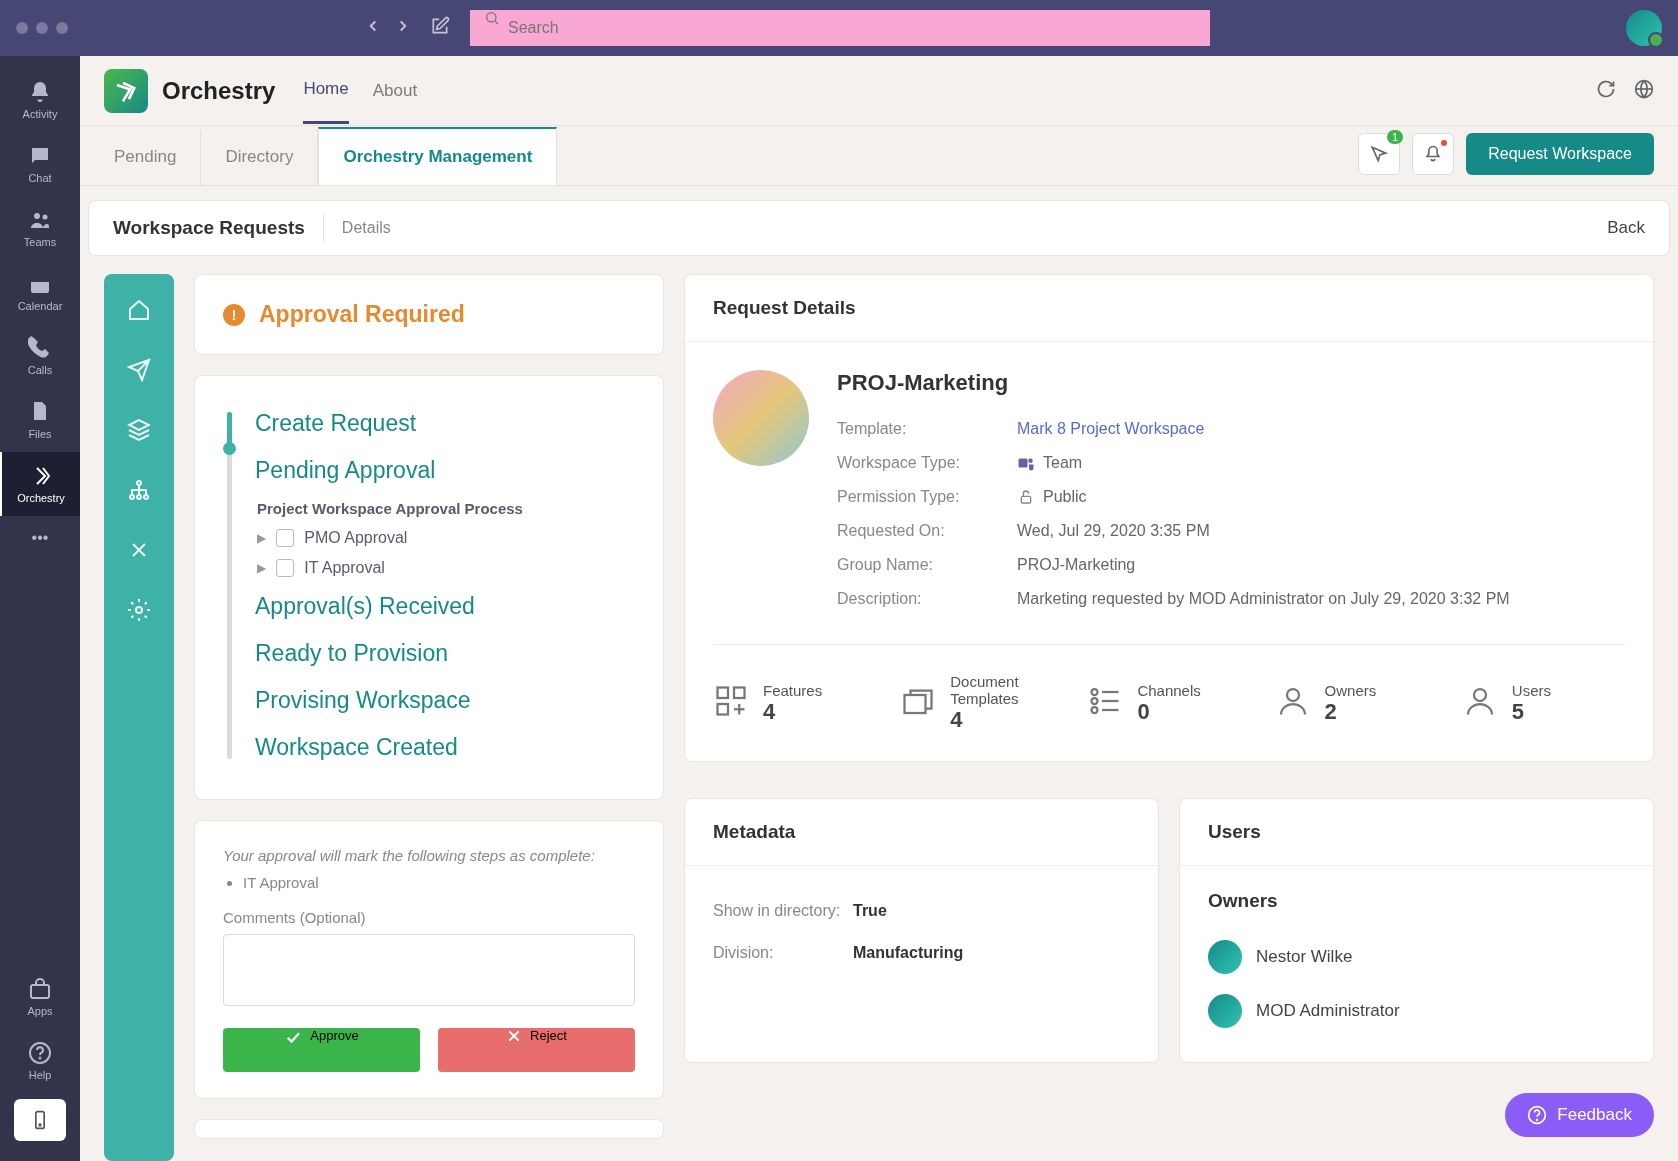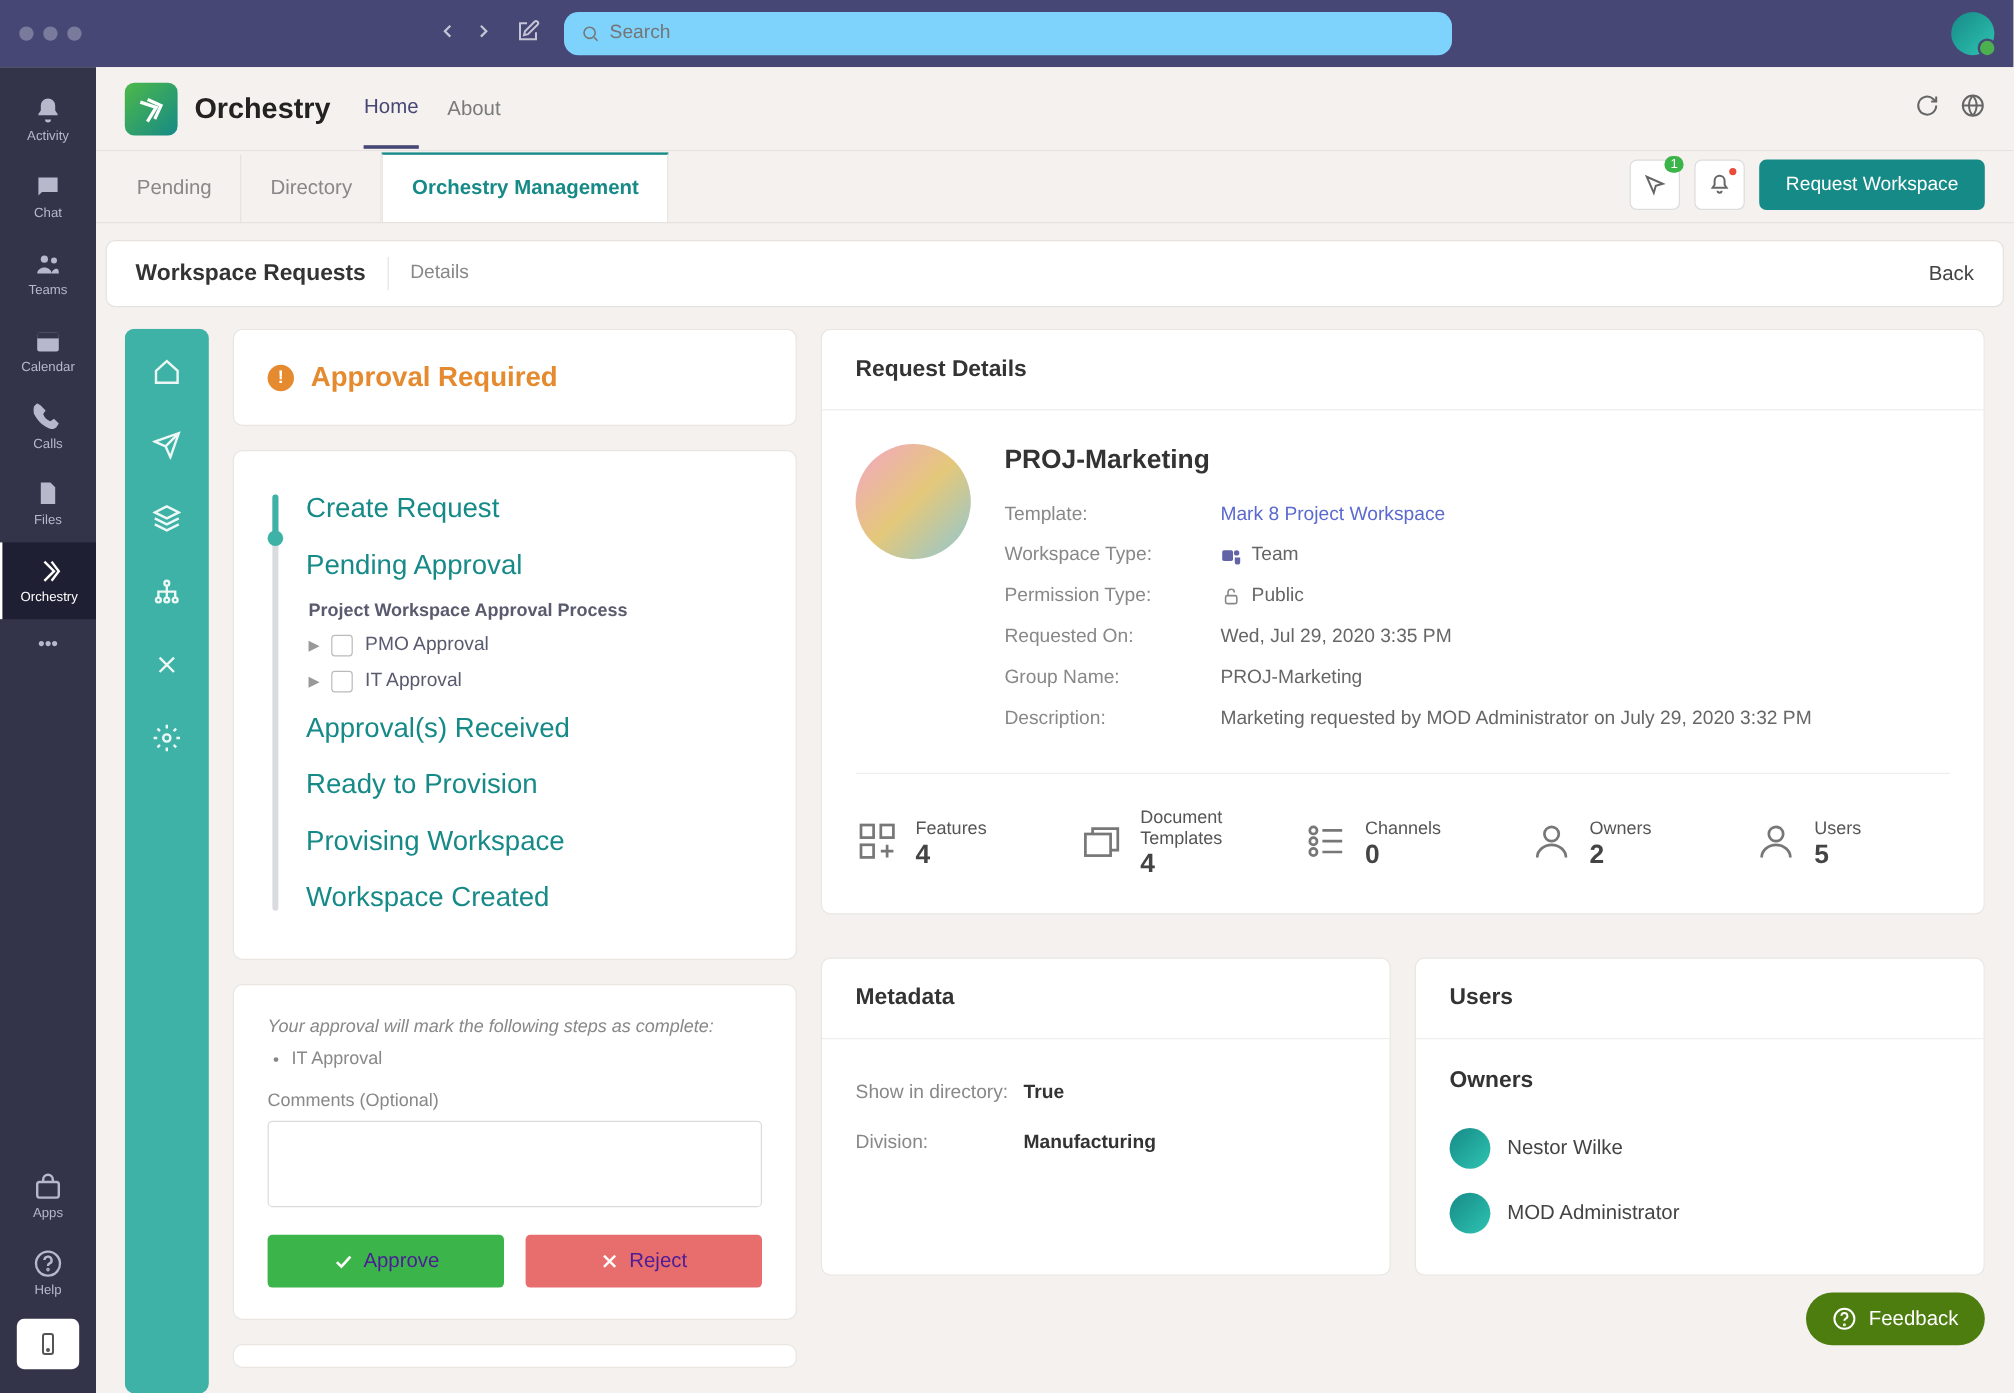--- a/index.html
+++ b/index.html
@@ -4,21 +4,21 @@
 <style>
 * { margin:0; padding:0; box-sizing:border-box; font-family:-apple-system,BlinkMacSystemFont,"Segoe UI",sans-serif; }
 body { background:#f4f1ee; width:1678px; height:1161px; overflow:hidden; }
 
 
 .titlebar { height:56px; background:#464775; display:flex; align-items:center; padding:0 16px; position:relative; }
 .traffic-lights { display:flex; gap:8px; margin-right:16px; }
 .tl { width:12px; height:12px; border-radius:50%; background:#7a7a9c; }
 .nav-arrows { display:flex; gap:12px; margin-left:280px; color:#c5c5d6; }
 .edit-icon { margin-left:18px; color:#c5c5d6; }
-.search-wrap { flex:0 0 740px; height:36px; margin-left:20px; background:#7dd3fc; border-radius:12px; display:flex; align-items:center; padding:0 14px; color:#666; }
+.search-wrap { flex:0 0 740px; height:36px; margin-left:20px; background:#f9a8d4; border-radius:1px; display:flex; padding:0 14px; color:#666; }
 .search-wrap svg { margin-right:8px; }
 .search-input { background:none; border:none; outline:none; flex:1; font-size:16px; color:#444; }
 .avatar-top { position:absolute; right:16px; width:36px; height:36px; border-radius:50%; background:linear-gradient(135deg,#168a87,#2fc4b2); }
 .avatar-top::after { content:''; position:absolute; right:-2px; bottom:-2px; width:12px; height:12px; border-radius:50%; background:#4caf50; border:2px solid #464775; }
 
 
 .left-rail { position:absolute; left:0; top:56px; width:80px; bottom:0; background:#33334a; display:flex; flex-direction:column; align-items:center; padding-top:12px; }
 .rail-item { width:80px; height:64px; display:flex; flex-direction:column; align-items:center; justify-content:center; color:#b8b8cc; font-size:11px; cursor:pointer; }
 .rail-item.active { background:#1f1f33; border-left:2px solid #fff; color:#fff; }
 .rail-item svg { margin-bottom:4px; }
@@ -77,21 +77,21 @@
 .sub-item { display:flex; align-items:center; gap:10px; font-size:16px; color:#5a5a6e; padding:6px 0; }
 .chev { color:#999; font-size:12px; }
 .checkbox { width:18px; height:18px; border:1.5px solid #bbb; border-radius:3px; }
 
 .approve-card { padding:26px 28px; }
 .approve-desc { font-size:15px; color:#888; margin-bottom:10px;font-style:italic; }
 .approve-list { font-size:15px; color:#888; padding-left:20px; margin-bottom:18px; }
 .comments-label { font-size:15px; color:#888; margin-bottom:8px; }
 .comments-ta { width:100%; height:72px; border:1px solid #d9dbde; border-radius:4px; resize:none; font-size:15px; padding:8px; margin-bottom:18px; }
 .btn-row { display:flex; gap:18px; }
-.btn { flex:1; height:44px; border:none; border-radius:4px; font-size:17px; font-weight:500; color:#4c1d95; display:flex; align-items:center; justify-content:center; gap:8px; cursor:pointer; }
+.btn { flex:1; height:44px; border:none; border-radius:4px; font-size:13px; font-weight:500; color:#000000; display:flex; justify-content:center; gap:8px; cursor:pointer; }
 .btn-approve { background:#3bb54a; }
 .btn-reject { background:#e86d6d; }
 
 .col-right { flex:1; display:flex; flex-direction:column; gap:36px; overflow-y:auto; }
 .details-card { padding:0; }
 .card-header { padding:22px 28px; border-bottom:1px solid #eee; font-size:19px; font-weight:600; color:#333; }
 .details-body { padding:28px; display:flex; gap:28px; }
 .proj-thumb { width:96px; height:96px; border-radius:50%; background:linear-gradient(135deg,#f3a6c4,#e4c87a,#8ec7d4); flex-shrink:0; }
 .details-grid { flex:1; }
 .proj-name { font-size:22px; font-weight:700; color:#333; margin-bottom:16px; }
@@ -114,21 +114,21 @@
 .meta-row { display:flex; padding:12px 0; font-size:16px; }
 .meta-label { width:140px; color:#888; }
 .meta-val { font-weight:600; color:#333; }
 .users-card { flex:1; }
 .users-body { padding:24px 28px; }
 .owners-title { font-size:19px; font-weight:600; color:#333; margin-bottom:18px; }
 .user-row { display:flex; align-items:center; gap:14px; padding:10px 0; }
 .user-avatar { width:34px; height:34px; border-radius:50%; background:linear-gradient(135deg,#168a87,#2fc4b2); }
 .user-name { font-size:17px; color:#444; }
 
-.feedback { position:absolute; right:24px; bottom:40px; background:#4d7c0f; color:#fff; border-radius:22px; padding:12px 22px; font-size:17px; font-weight:500; display:flex; align-items:center; gap:10px; cursor:pointer; }
+.feedback { position:absolute; right:24px; bottom:24px; background:#8b5cf6; color:#fff; border-radius:22px; padding:12px 22px; font-size:17px; font-weight:500; display:flex; align-items:center; gap:10px; cursor:pointer; }
 </style>
 </head>
 <body>
 
 <div class="titlebar">
   <div class="traffic-lights">
     <div class="tl"></div>
     <div class="tl"></div>
     <div class="tl"></div>
   </div>

